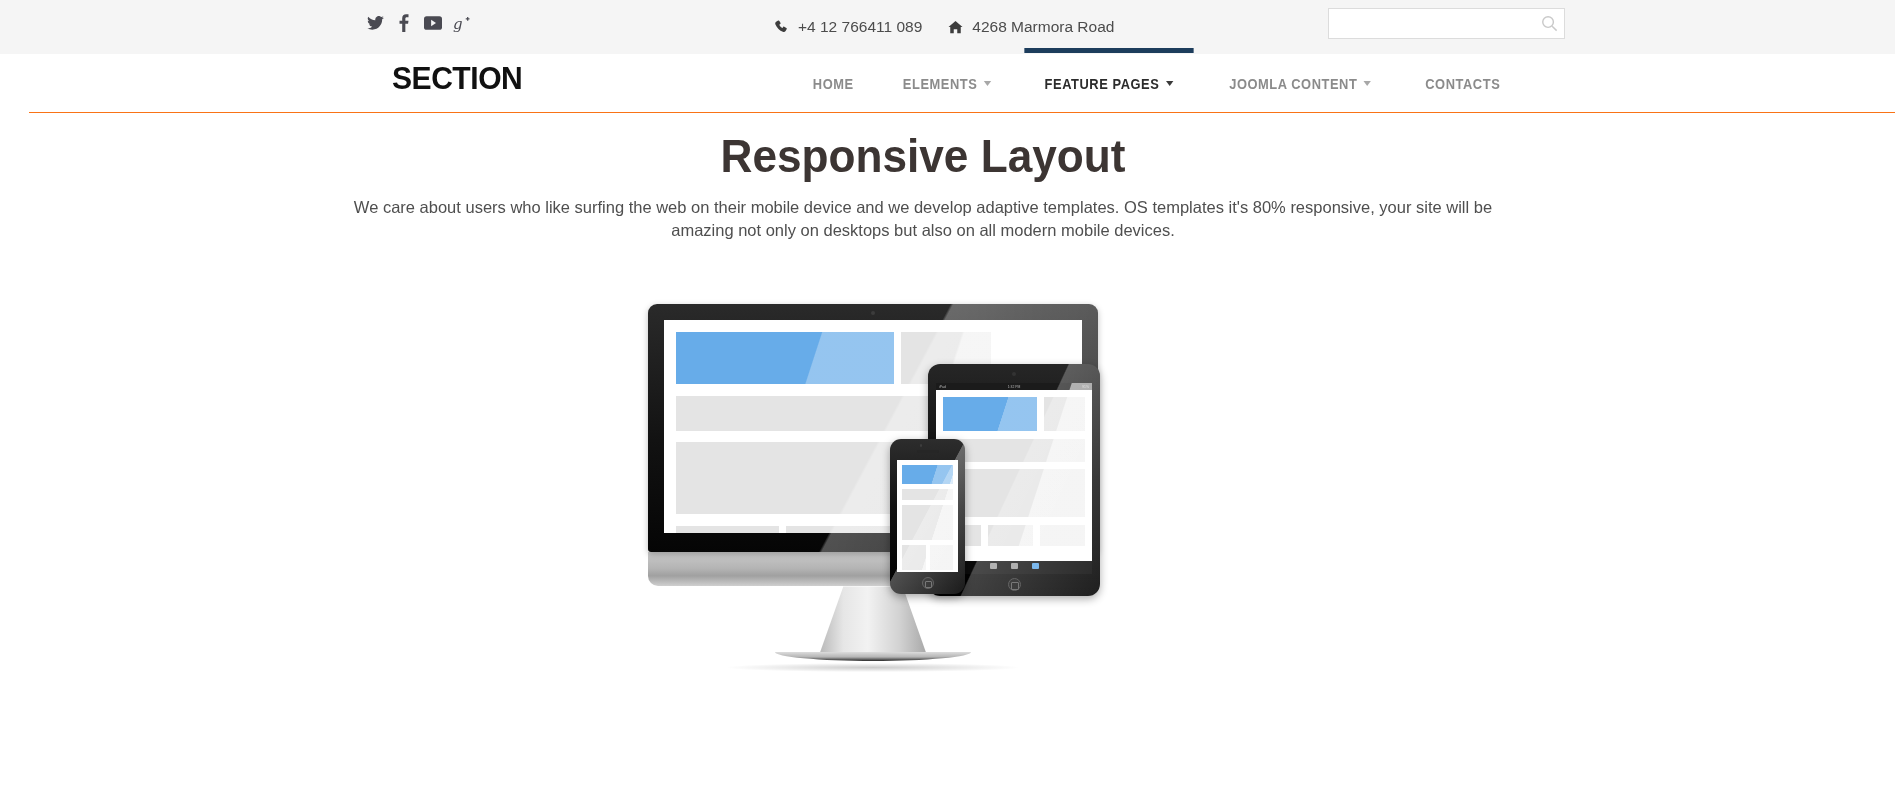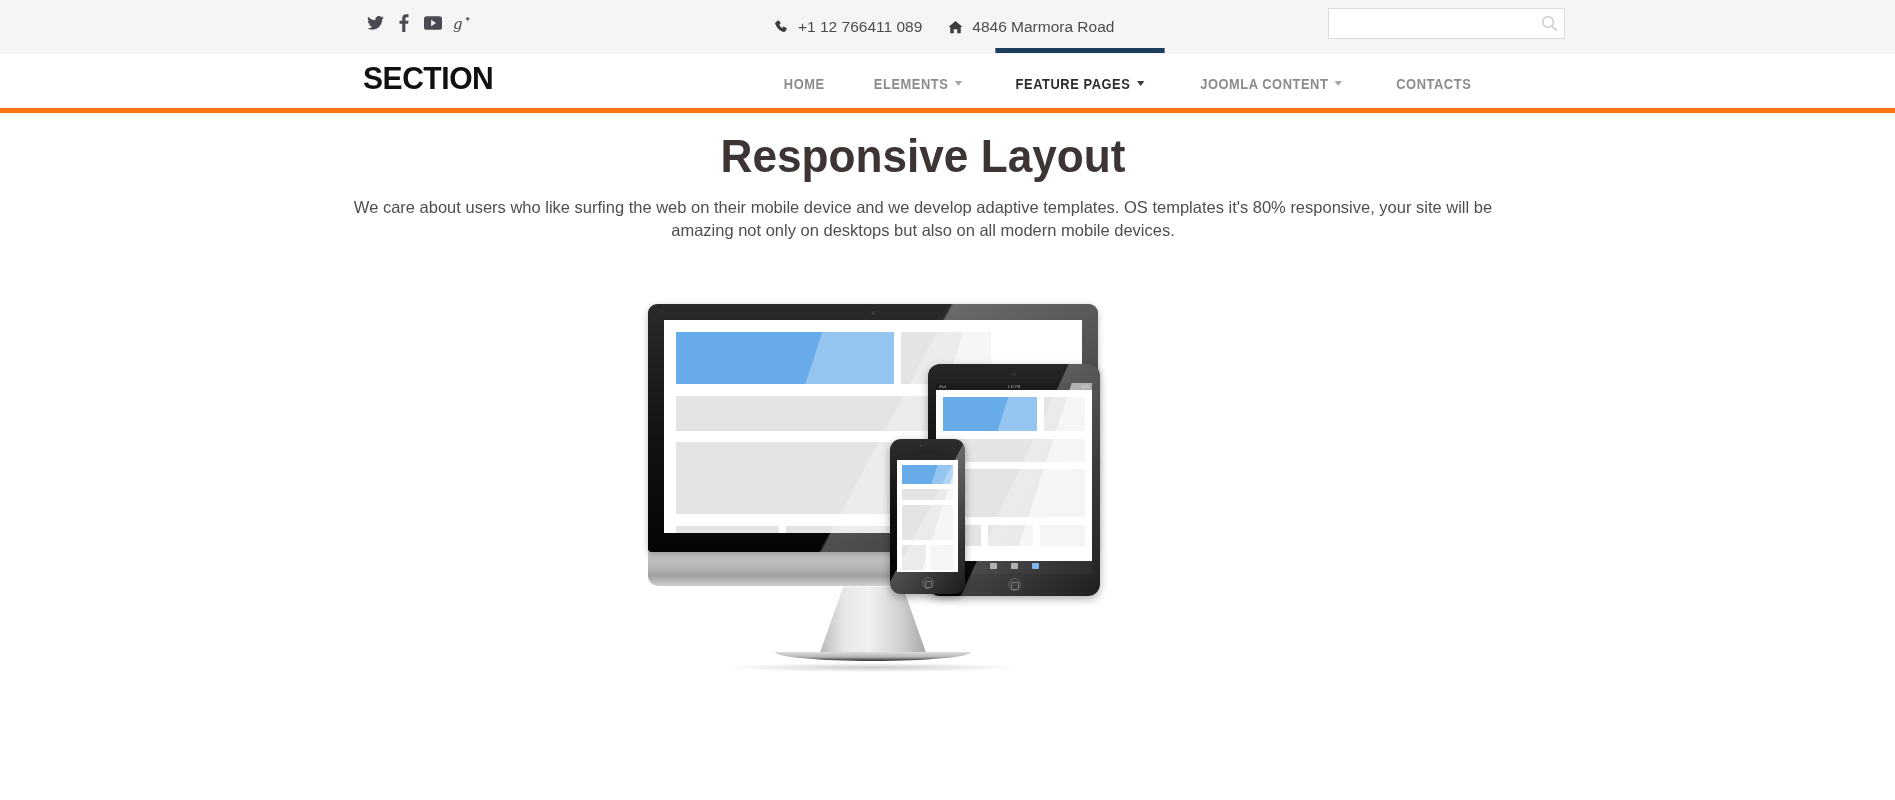--- a/index.html
+++ b/index.html
@@ -62,22 +62,23 @@
     position:absolute; right:6px; top:6px;
     width:19px; height:19px;
     background:none; border:none; padding:0; cursor:pointer;
   }
   .searchbtn svg{ display:block; stroke:#c9c9c9; fill:none; }
 
   
   .header{
     height:59px;
     background:#ffffff;
-    border-bottom:5px solid #f97316;
-    position:relative;
+    border-bottom:1px solid #f97316;
+    position:relative;
+    margin-left:29px;
   }
   .logo{
     position:absolute; left:363px; top:9px;
     font-family:"Liberation Sans Narrow","Liberation Sans", sans-serif;
     font-weight:bold;
     font-size:31px;
     letter-spacing:-0.5px;
     color:#111;
     text-decoration:none;
     line-height:1;
@@ -337,27 +338,27 @@
             <path d="M18.8 2.2h1.6v5h-1.6z"></path>
           </svg>
       </a>
     </div>
 
     <div class="contactinfo">
       <div class="ci">
         <svg width="14" height="14" viewBox="0 0 16 16">
             <path d="M3.6.6 1.3 1.9C.3 2.6 0 3.9.5 5c1.5 3.6 4.9 7 8.5 8.5 1.1.5 2.4.2 3.1-.8l1.3-2.3c.3-.5.1-1.1-.4-1.4l-2.5-1.4c-.4-.2-1 0-1.2.4l-.7 1.1C7 8.5 5.5 7 4.9 5.4l1.1-.7c.4-.3.6-.8.4-1.2L5 1c-.3-.5-.9-.7-1.4-.4z"></path>
           </svg>
-        <span>+1 12 766411 089</span>
+        <span>+4 12 766411 089</span>
       </div>
       <div class="ci">
         <svg width="15" height="14" viewBox="0 0 16 16">
             <path d="M8 1 0 8h2v7h4v-4.5h4V15h4V8h2z"></path>
           </svg>
-        <span>4846 Marmora Road</span>
+        <span>4268 Marmora Road</span>
       </div>
     </div>
 
     <div class="searchwrap">
       <input class="searchinput" type="text" value="" placeholder="" style="">
       <button class="searchbtn">
         <svg width="19" height="19" viewBox="0 0 20 20">
           <circle cx="8.5" cy="8.5" r="5.6" stroke-width="1.5"></circle>
           <line x1="12.8" y1="12.8" x2="17.5" y2="17.5" stroke-width="1.5"></line>
         </svg>

